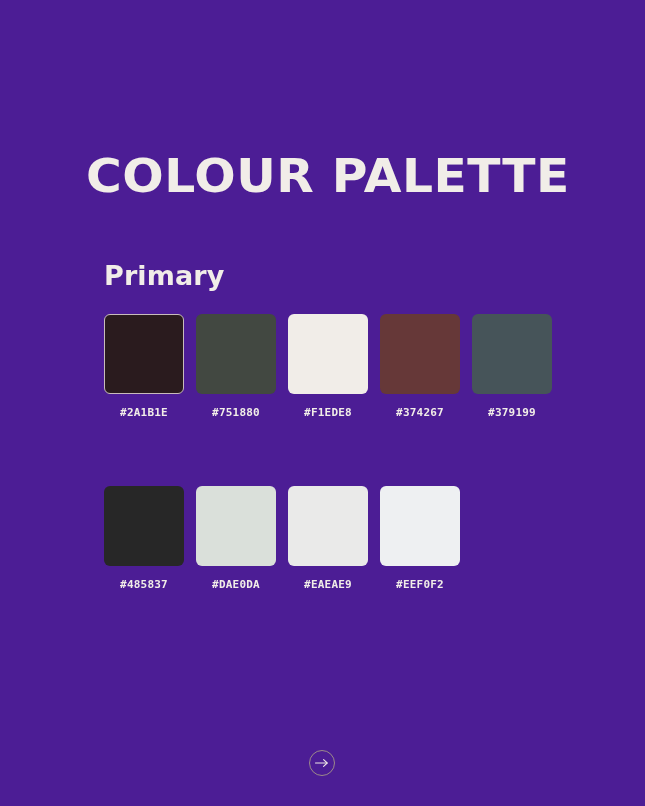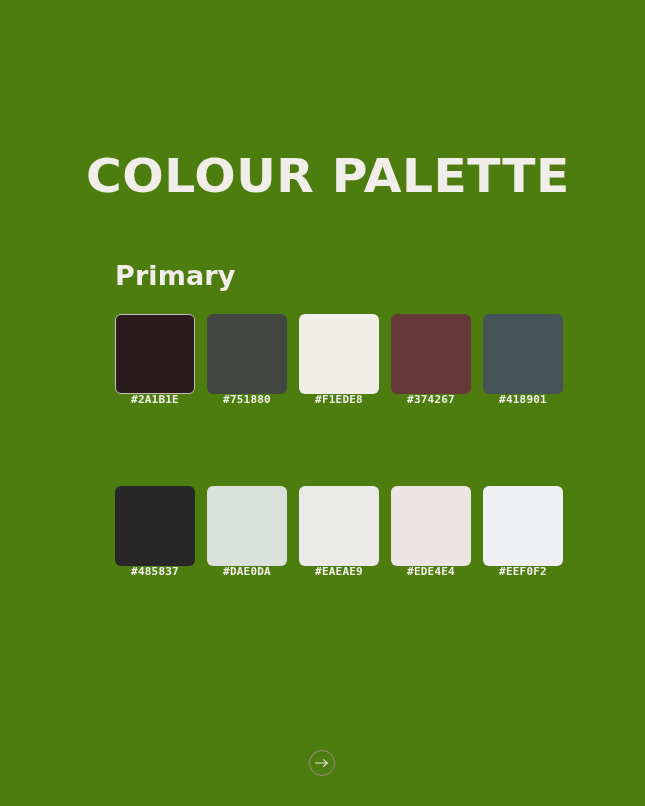--- a/index.html
+++ b/index.html
@@ -12,21 +12,21 @@
     overflow: hidden;
     background: #2A1B1E;
     font-family: "Liberation Sans", sans-serif;
     -webkit-font-smoothing: antialiased;
   }
 
   .canvas {
     position: relative;
     width: 645px;
     height: 806px;
-    background: #4d7c0f;
+    background: #4c1d95;
   }
 
   
   .page-title {
     position: absolute;
     left: 86px;
     top: 122px;
     font-family: "DejaVu Sans", sans-serif;
     font-size: 46px;
     font-weight: 700;
@@ -34,21 +34,21 @@
     color: #F1EDE8;
     line-height: 1;
     white-space: nowrap;
     transform: scaleX(1.06);
     transform-origin: left center;
   }
 
   
   .section {
     position: absolute;
-    left: 115px;
+    left: 104px;
     width: 460px;
   }
   .section-primary   { top: 262px; }
   .section-secondary { top: 486px; }
 
   .section-title {
     font-family: "DejaVu Sans", sans-serif;
     font-size: 27px;
     font-weight: 700;
     color: #F1EDE8;
@@ -73,20 +73,21 @@
   .swatch-chip {
     width: 80px;
     height: 80px;
     border-radius: 6px;
     box-sizing: border-box;
   }
   .swatch-chip.bordered {
     border: 1px solid #C9BCBB;
   }
   .swatch-label {
+    margin-top: 13px;
     font-family: "DejaVu Sans Mono", monospace;
     font-size: 11px;
     font-weight: 700;
     letter-spacing: 0.2px;
     color: #F1EDE8;
     line-height: 1;
     white-space: nowrap;
   }
 
   
@@ -130,42 +131,38 @@
         <div class="swatch-cell">
           <div class="swatch-chip" style="background-color: rgb(241, 237, 232);"></div>
           <div class="swatch-label">#F1EDE8</div>
         </div>
         <div class="swatch-cell">
           <div class="swatch-chip" style="background-color: rgb(102, 56, 56);"></div>
           <div class="swatch-label">#374267</div>
         </div>
         <div class="swatch-cell">
           <div class="swatch-chip" style="background-color: rgb(70, 84, 89);"></div>
-          <div class="swatch-label">#418901</div>
+          <div class="swatch-label">#379199</div>
         </div>
       </div>
   </section>
 
   <section class="section section-secondary">
     <div class="swatch-row">
         <div class="swatch-cell">
           <div class="swatch-chip" style="background-color: rgb(39, 39, 39);"></div>
           <div class="swatch-label">#485837</div>
         </div>
         <div class="swatch-cell">
           <div class="swatch-chip" style="background-color: rgb(218, 224, 218);"></div>
           <div class="swatch-label">#DAE0DA</div>
         </div>
         <div class="swatch-cell">
           <div class="swatch-chip" style="background-color: rgb(234, 234, 233);"></div>
           <div class="swatch-label">#EAEAE9</div>
-        </div>
-        <div class="swatch-cell">
-          <div class="swatch-chip" style="background-color: rgb(237, 228, 228);"></div>
-          <div class="swatch-label">#EDE4E4</div>
         </div>
         <div class="swatch-cell">
           <div class="swatch-chip" style="background-color: rgb(238, 240, 242);"></div>
           <div class="swatch-label">#EEF0F2</div>
         </div>
       </div>
   </section>
 
   <button class="next-button">
     <span>

